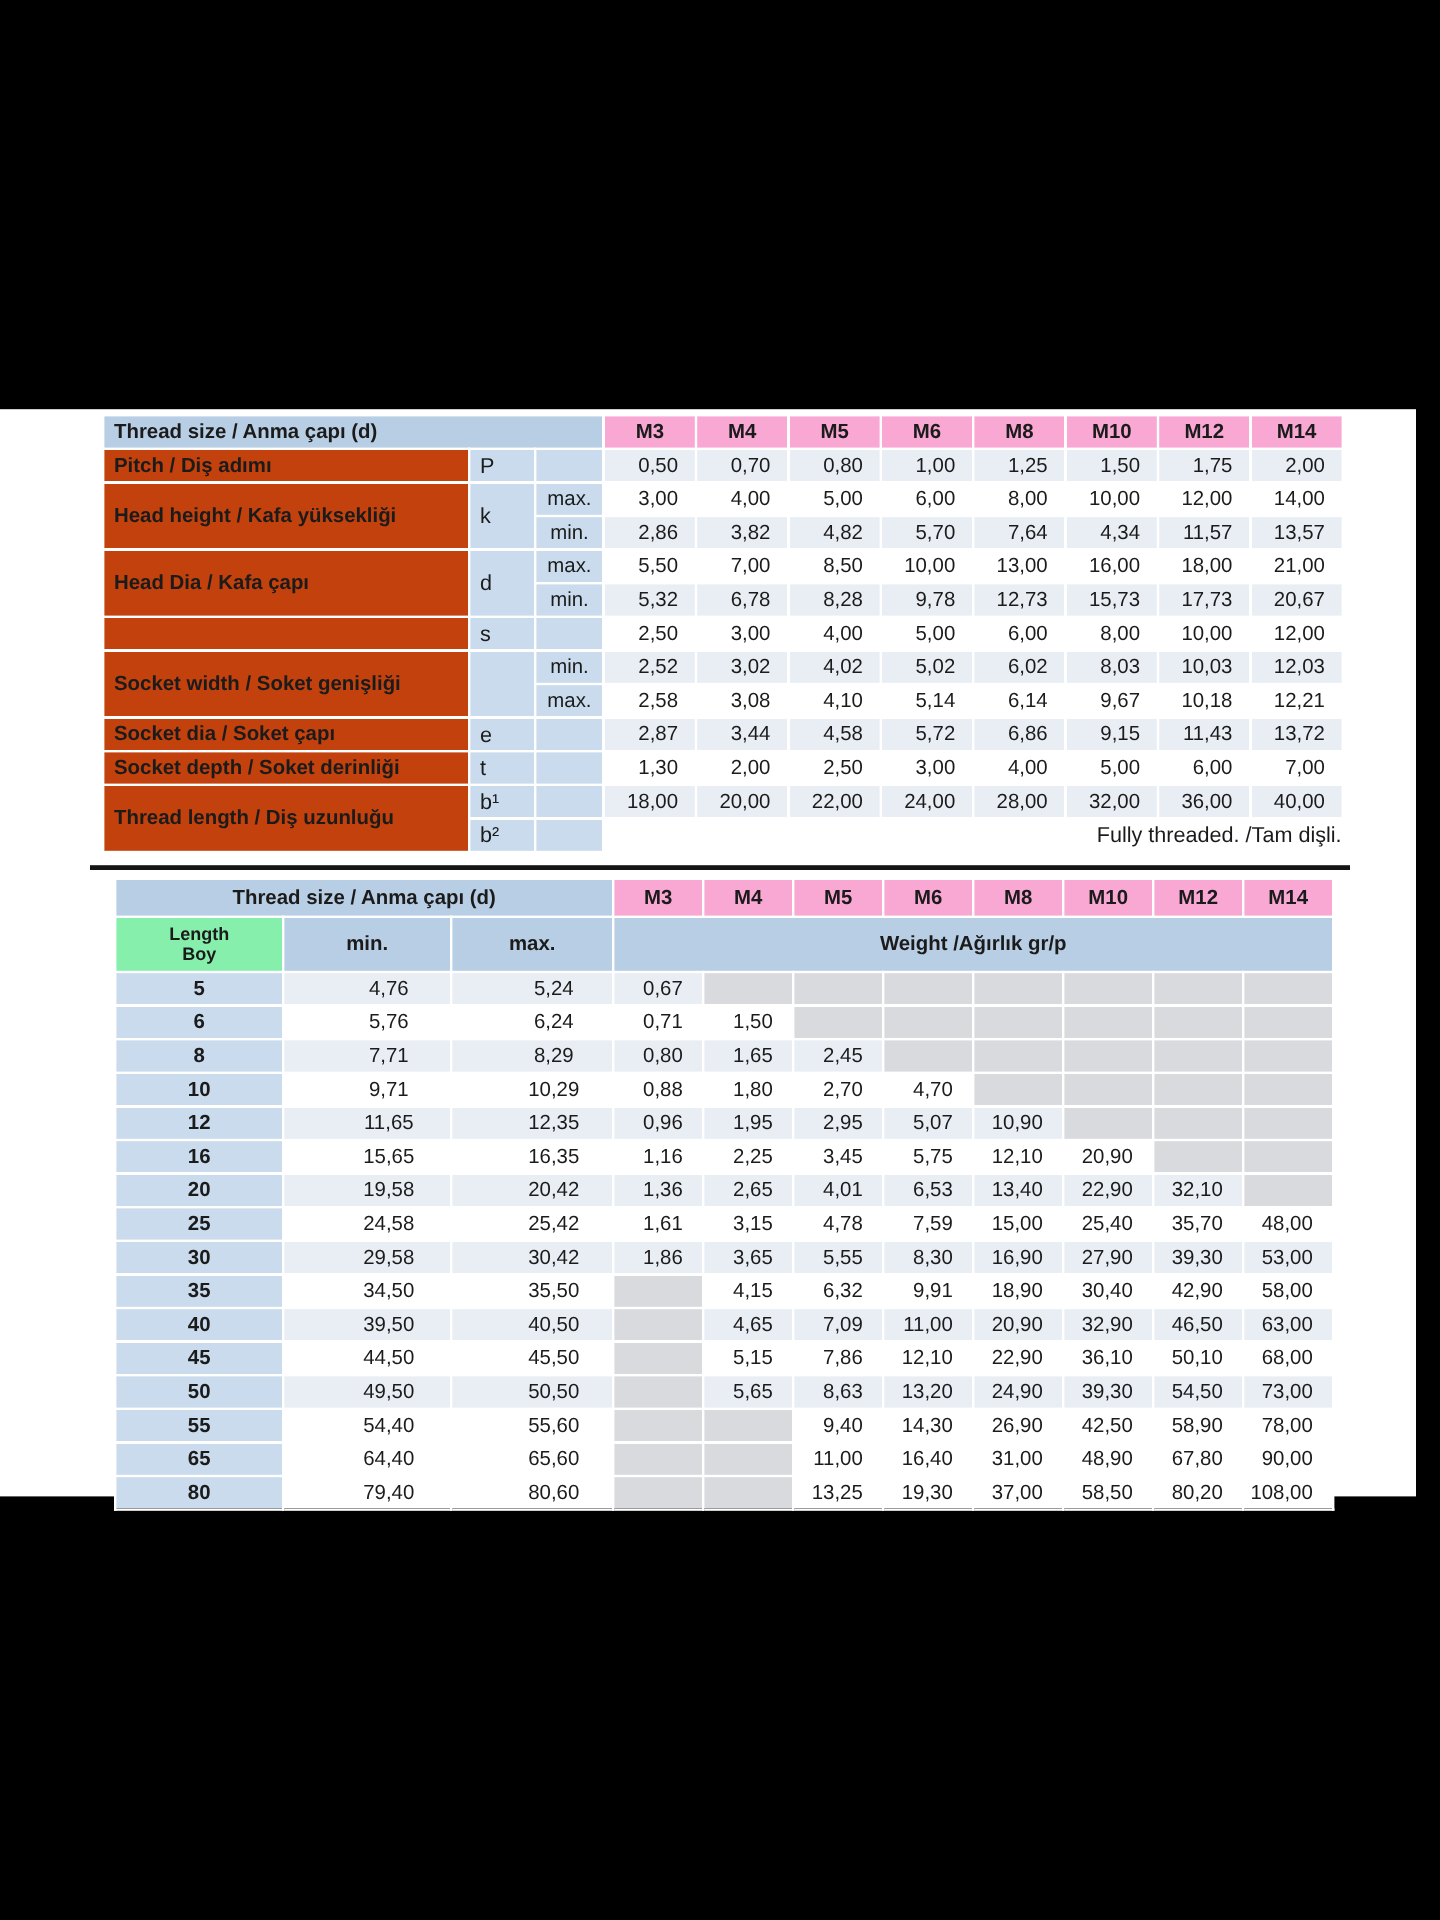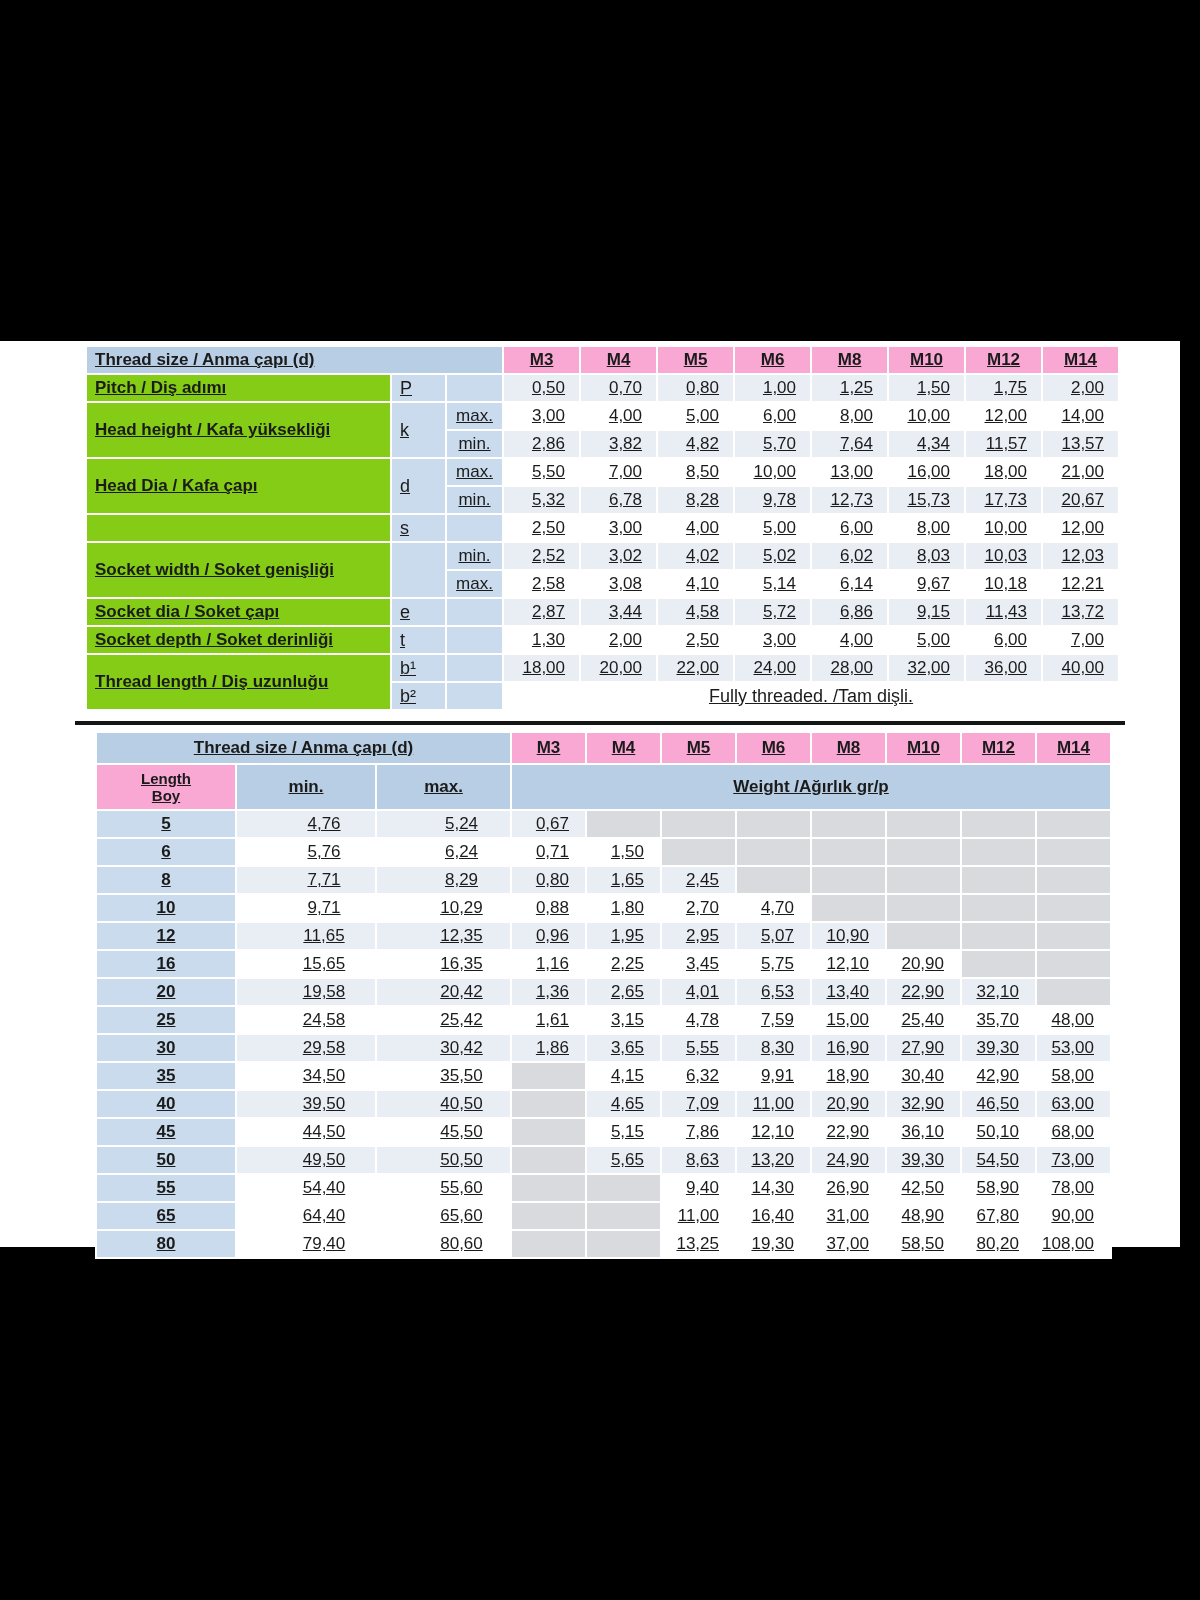--- a/index.html
+++ b/index.html
@@ -3,46 +3,46 @@
 <meta charset="utf-8">
 <style>
   html,body{margin:0;padding:0;}
   body{
     width:1200px;height:1600px;position:relative;overflow:hidden;
     background:#000;color:#1b1b1b;
     font-family:"Liberation Sans", sans-serif;
   }
   .content{
     position:absolute;top:341px;left:0;width:1180px;height:906px;
-    background:#fff;box-sizing:border-box;padding-top:4px;text-decoration:underline;
+    background:#fff;box-sizing:border-box;padding-top:4px;
   }
   table{border-collapse:collapse;table-layout:fixed;}
   .t1{margin-left:85px;width:1033px;}
   .t2{margin-left:95px;width:1015px;}
   td{
     border:2px solid #fff;font-size:17px;height:26px;padding:0;
     line-height:1.05;overflow:hidden;white-space:nowrap;
   }
   
   .corner{background:#b8cee4;font-weight:bold;text-align:left;padding-left:8px;}
   .szhead{background:#f9a8d4;font-weight:bold;text-align:center;}
-  .lbl{background:#84cc16;font-weight:bold;text-align:left;padding-left:8px;}
+  .lbl{background:#c2410c;font-weight:bold;text-align:left;padding-left:8px;}
   .sym{background:#c9dbec;text-align:left;padding-left:8px;font-size:18px;}
   .sub{background:#c9dbec;text-align:center;}
   tr.light td.num, tr.light td.merged, tr.light td.mm, tr.light td.wnum{background:#e9edf4;}
   tr.white td.num, tr.white td.merged, tr.white td.mm, tr.white td.wnum{background:#ffffff;}
   .num{text-align:right;padding-right:14px;}
-  .merged{text-align:center;font-size:18px;}
+  .merged{text-align:right;font-size:18px;}
   
   .divider{margin:10px 0 6px 75px;width:1050px;height:4px;background:#151515;}
   
   .t2 thead tr:first-child td{height:30px;}
   .corner2{background:#b8cee4;font-weight:bold;text-align:center;}
   .hdr2 td{height:44px;}
-  .lenhead{background:#f9a8d4;font-weight:bold;text-align:center;font-size:15px;line-height:1.15;}
+  .lenhead{background:#86efac;font-weight:bold;text-align:center;font-size:15px;line-height:1.15;}
   .mm-head,.wt-head{background:#b8cee4;font-weight:bold;text-align:center;font-size:17px;}
   .len{background:#c9dbec;font-weight:bold;text-align:center;}
   .mm{text-align:center;padding-left:36px;}
   .wnum{text-align:right;padding-right:16px;}
   .empty{background:#d8dade;}
 </style>
 </head>
 <body>
 
 <div class="page">

